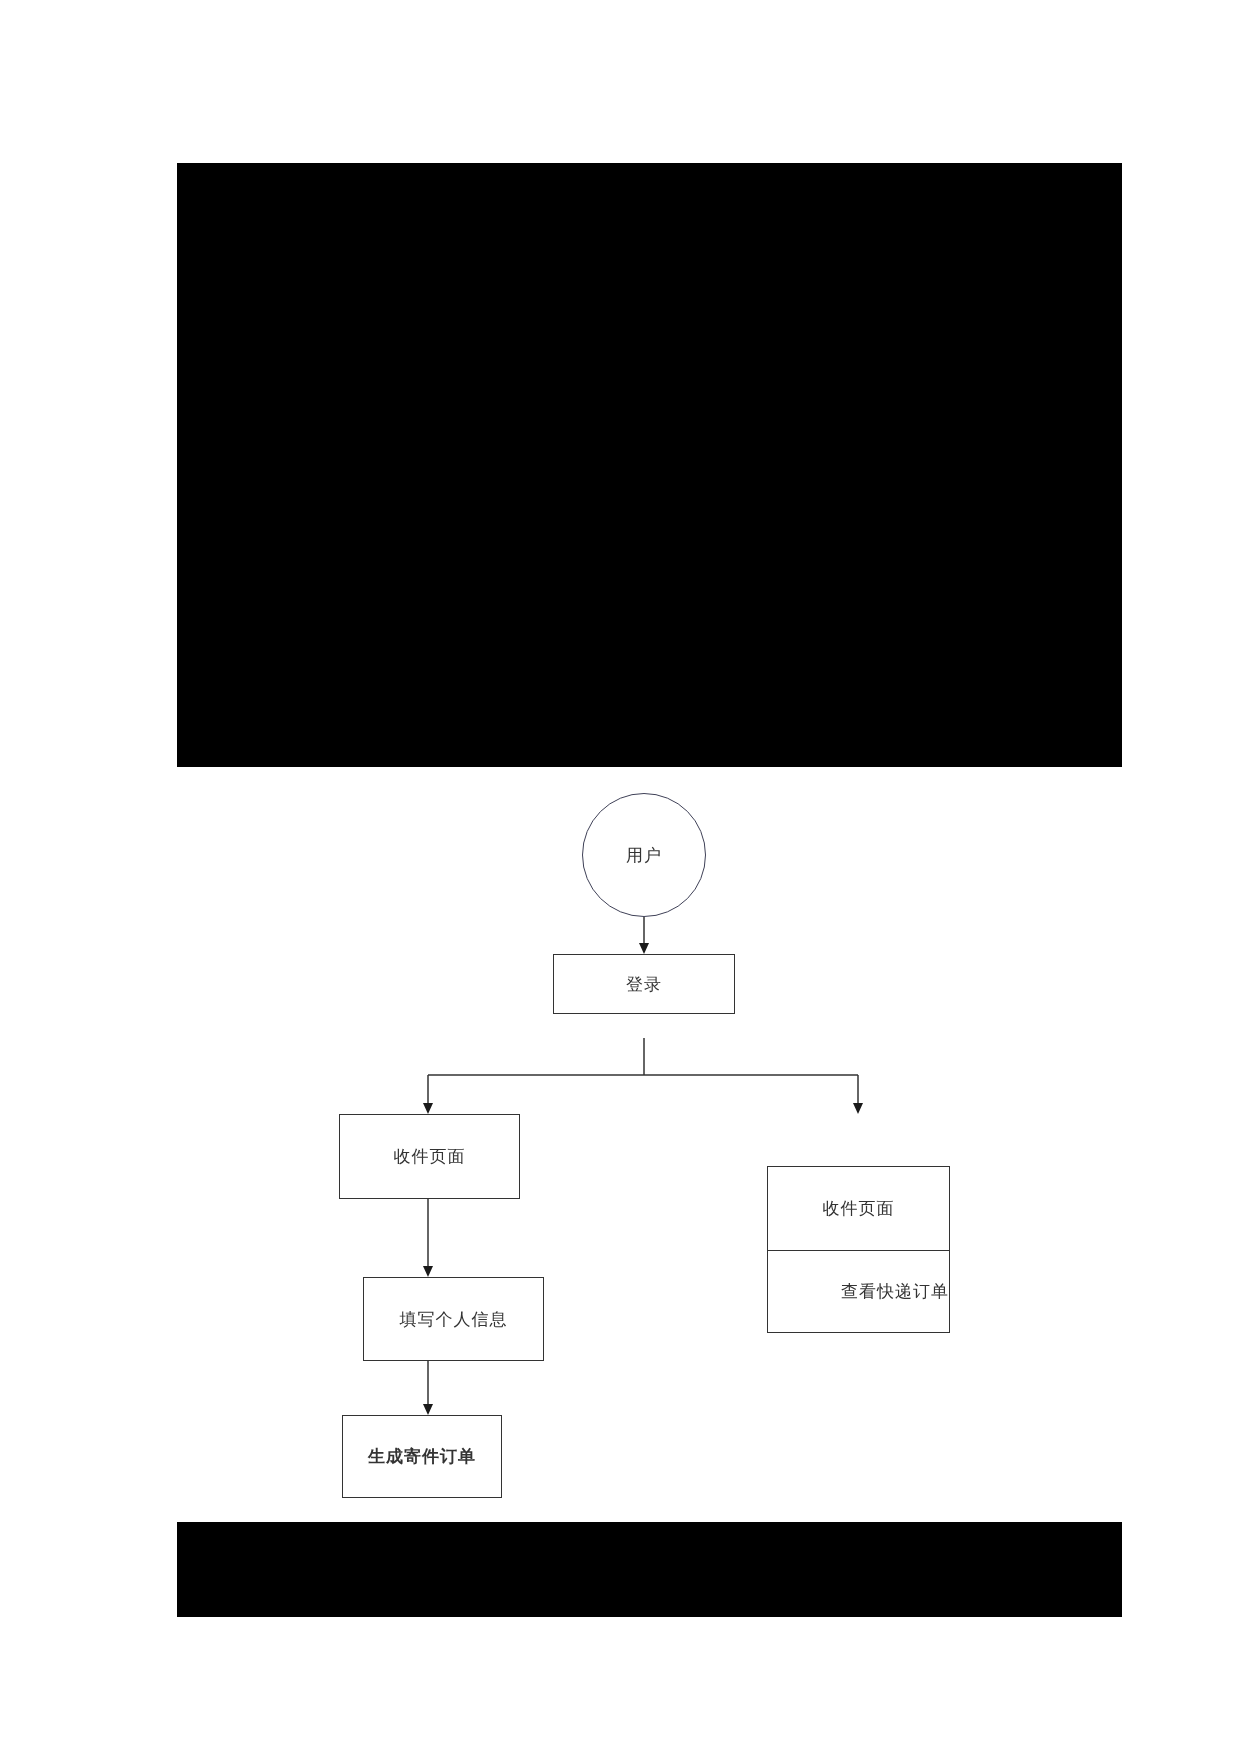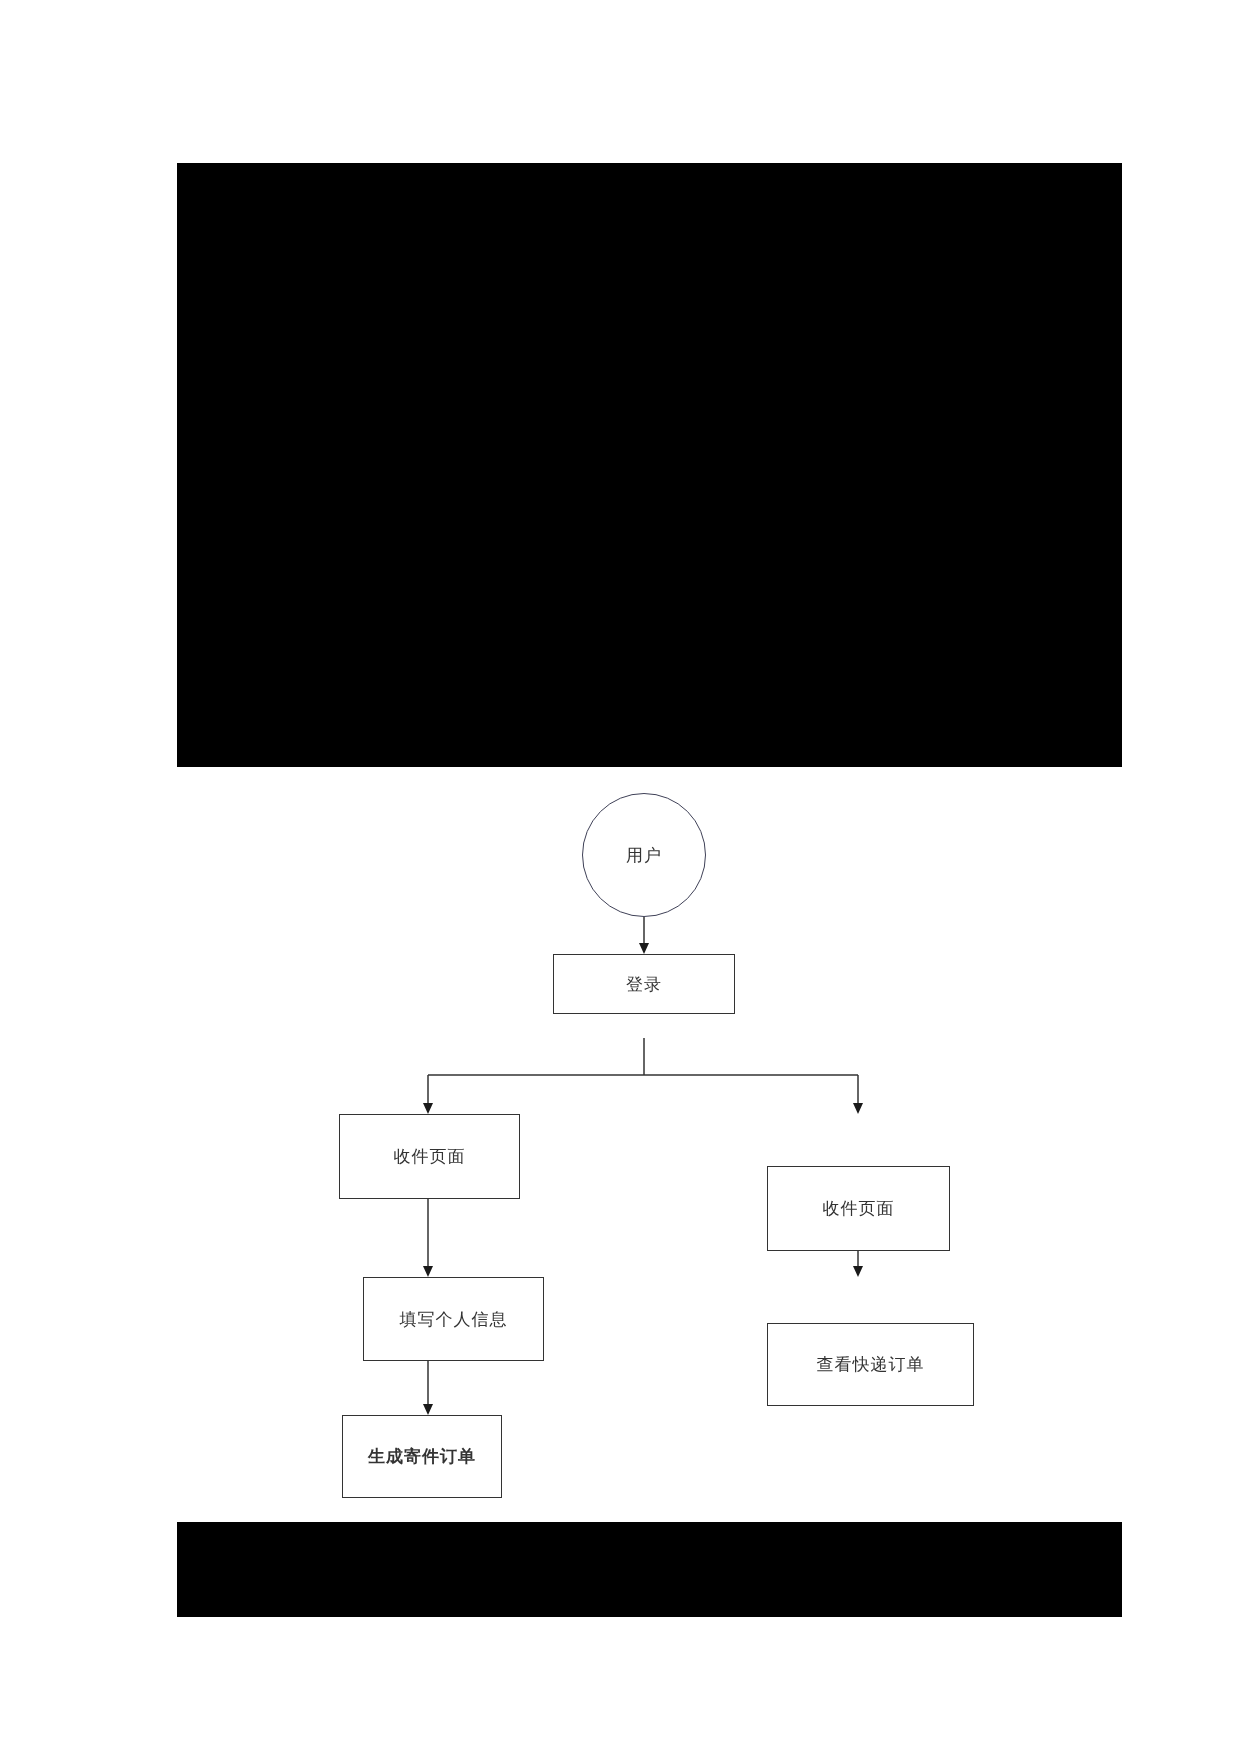--- a/index.html
+++ b/index.html
@@ -40,21 +40,21 @@
   }
   .node.circle {
     border-radius: 50%;
     border: 1.5px solid #3f4157;
   }
   #n-user        { left: 582px; top: 793px;  width: 124px; height: 124px; }
   #n-login       { left: 553px; top: 954px;  width: 182px; height: 60px; }
   #n-send-page   { left: 339px; top: 1114px; width: 181px; height: 85px; }
   #n-receive-page{ left: 767px; top: 1166px; width: 183px; height: 85px; }
   #n-fill-info   { left: 338px; top: 1277px; width: 181px; height: 84px; margin-left: 25px; }
-  #n-view-order  { left: 767px; top: 1323px; width: 207px; height: 83px; }
+  #n-view-order  { left: 767px; top: 1250px; width: 183px; height: 83px; justify-content: flex-end; }
   #n-create-order{ left: 342px; top: 1415px; width: 160px; height: 83px; font-weight: bold; }
 </style>
 </head>
 <body>
 
 <div class="page">
 
   <div class="black-block top"></div>
 
   <svg class="connectors" width="1240" height="1754" viewBox="0 0 1240 1754">

